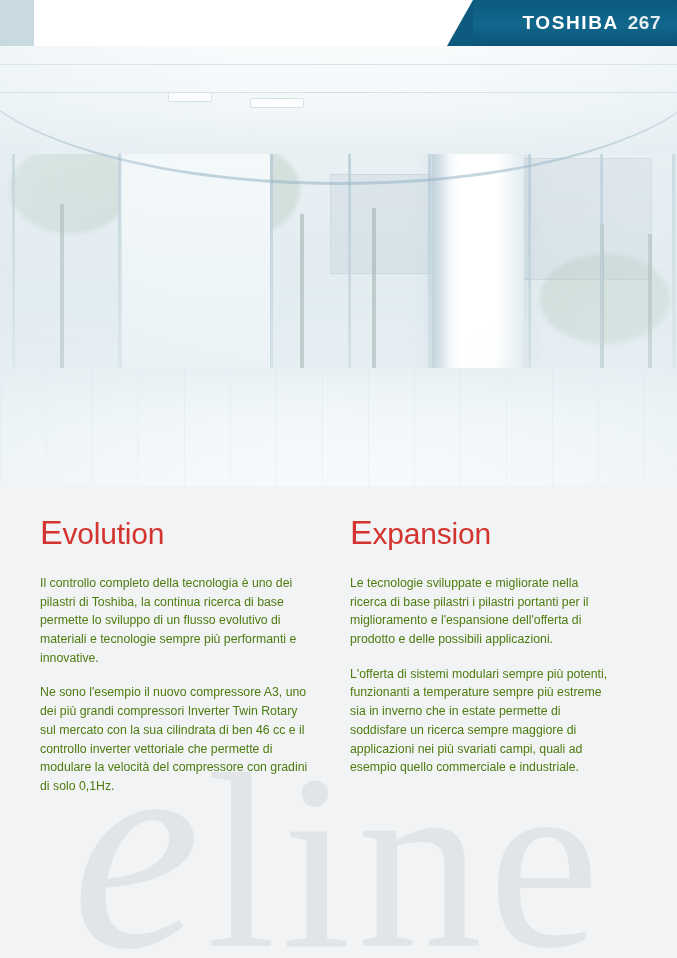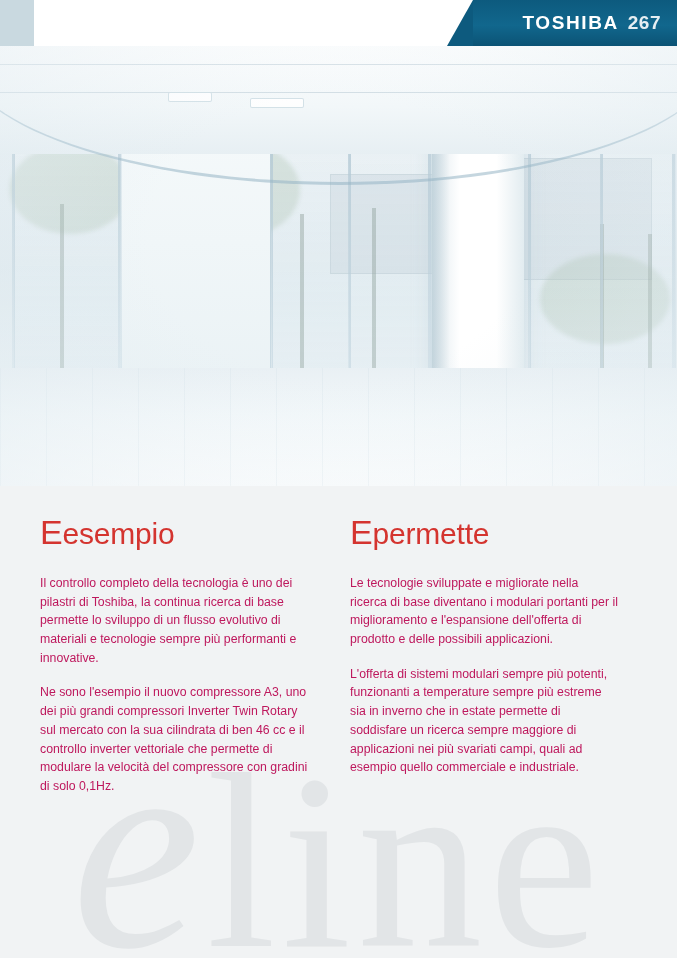--- a/index.html
+++ b/index.html
@@ -294,21 +294,21 @@
     margin: 0 0 22px 0;
     letter-spacing: -0.2px;
   }
   .col-title .cap {
     font-size: 34px;
   }
   .col p {
     margin: 0 0 16px 0;
     font-size: 12.3px;
     line-height: 1.52;
-    color: #be185d;
+    color: #4d7c0f;
   }
 </style>
 </head>
 <body>
 
 <div class="page">
 
   <div class="hero">
     <div class="hero-sky"></div>
 
@@ -375,27 +375,27 @@
 
   <div class="content">
 
     <div class="watermark">
       <span class="wm-e">e</span><span>line</span>
     </div>
 
     <div class="columns">
 
       <div class="col">
-        <h2 class="col-title"><span class="cap">E</span><span>esempio</span></h2>
+        <h2 class="col-title"><span class="cap">E</span><span>volution</span></h2>
         <p>Il controllo completo della tecnologia è uno dei pilastri di Toshiba, la continua ricerca di base permette lo sviluppo di un flusso evolutivo di materiali e tecnologie sempre più performanti e innovative.</p>
         <p>Ne sono l'esempio il nuovo compressore A3, uno dei più grandi compressori Inverter Twin Rotary sul mercato con la sua cilindrata di ben 46 cc e il controllo inverter vettoriale che permette di modulare la velocità del compressore con gradini di solo 0,1Hz.</p>
       </div>
 
       <div class="col">
-        <h2 class="col-title"><span class="cap">E</span><span>permette</span></h2>
-        <p>Le tecnologie sviluppate e migliorate nella ricerca di base diventano i modulari portanti per il miglioramento e l'espansione dell'offerta di prodotto e delle possibili applicazioni.</p>
+        <h2 class="col-title"><span class="cap">E</span><span>xpansion</span></h2>
+        <p>Le tecnologie sviluppate e migliorate nella ricerca di base pilastri i pilastri portanti per il miglioramento e l'espansione dell'offerta di prodotto e delle possibili applicazioni.</p>
         <p>L'offerta di sistemi modulari sempre più potenti, funzionanti a temperature sempre più estreme sia in inverno che in estate permette di soddisfare un ricerca sempre maggiore di applicazioni nei più svariati campi, quali ad esempio quello commerciale e industriale.</p>
       </div>
 
     </div>
   </div>
 
 </div>
 
 </body></html>

